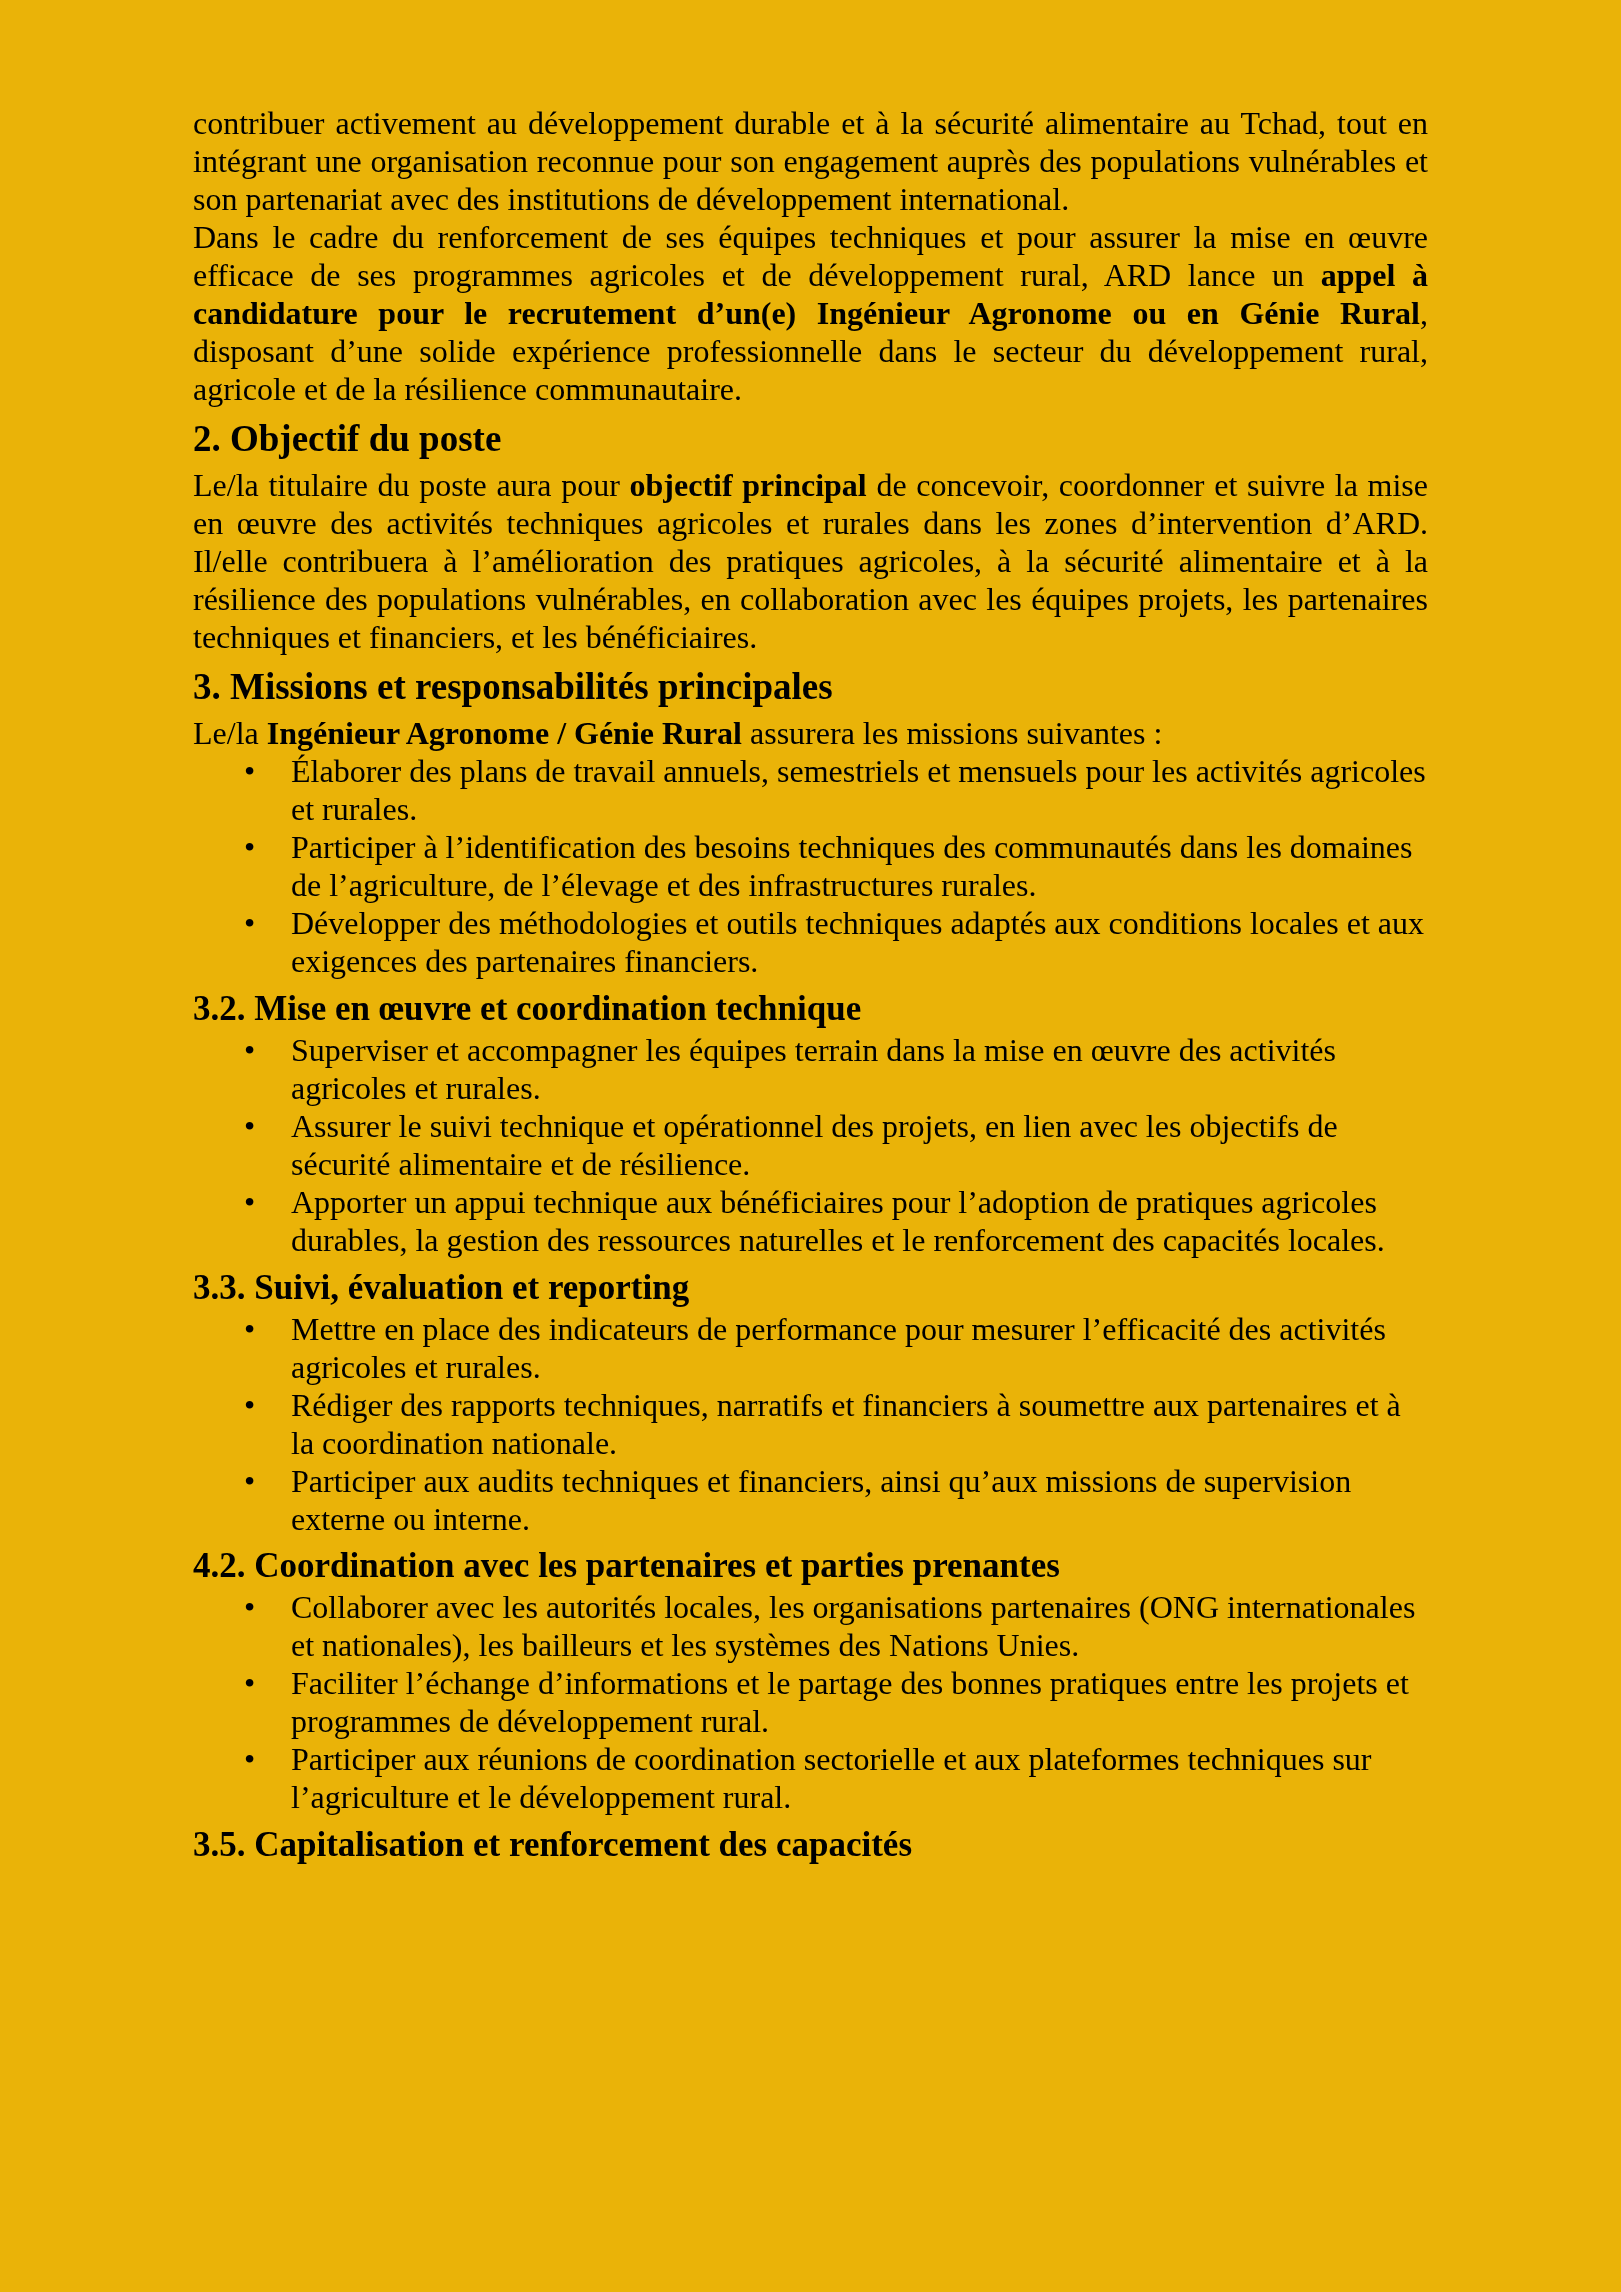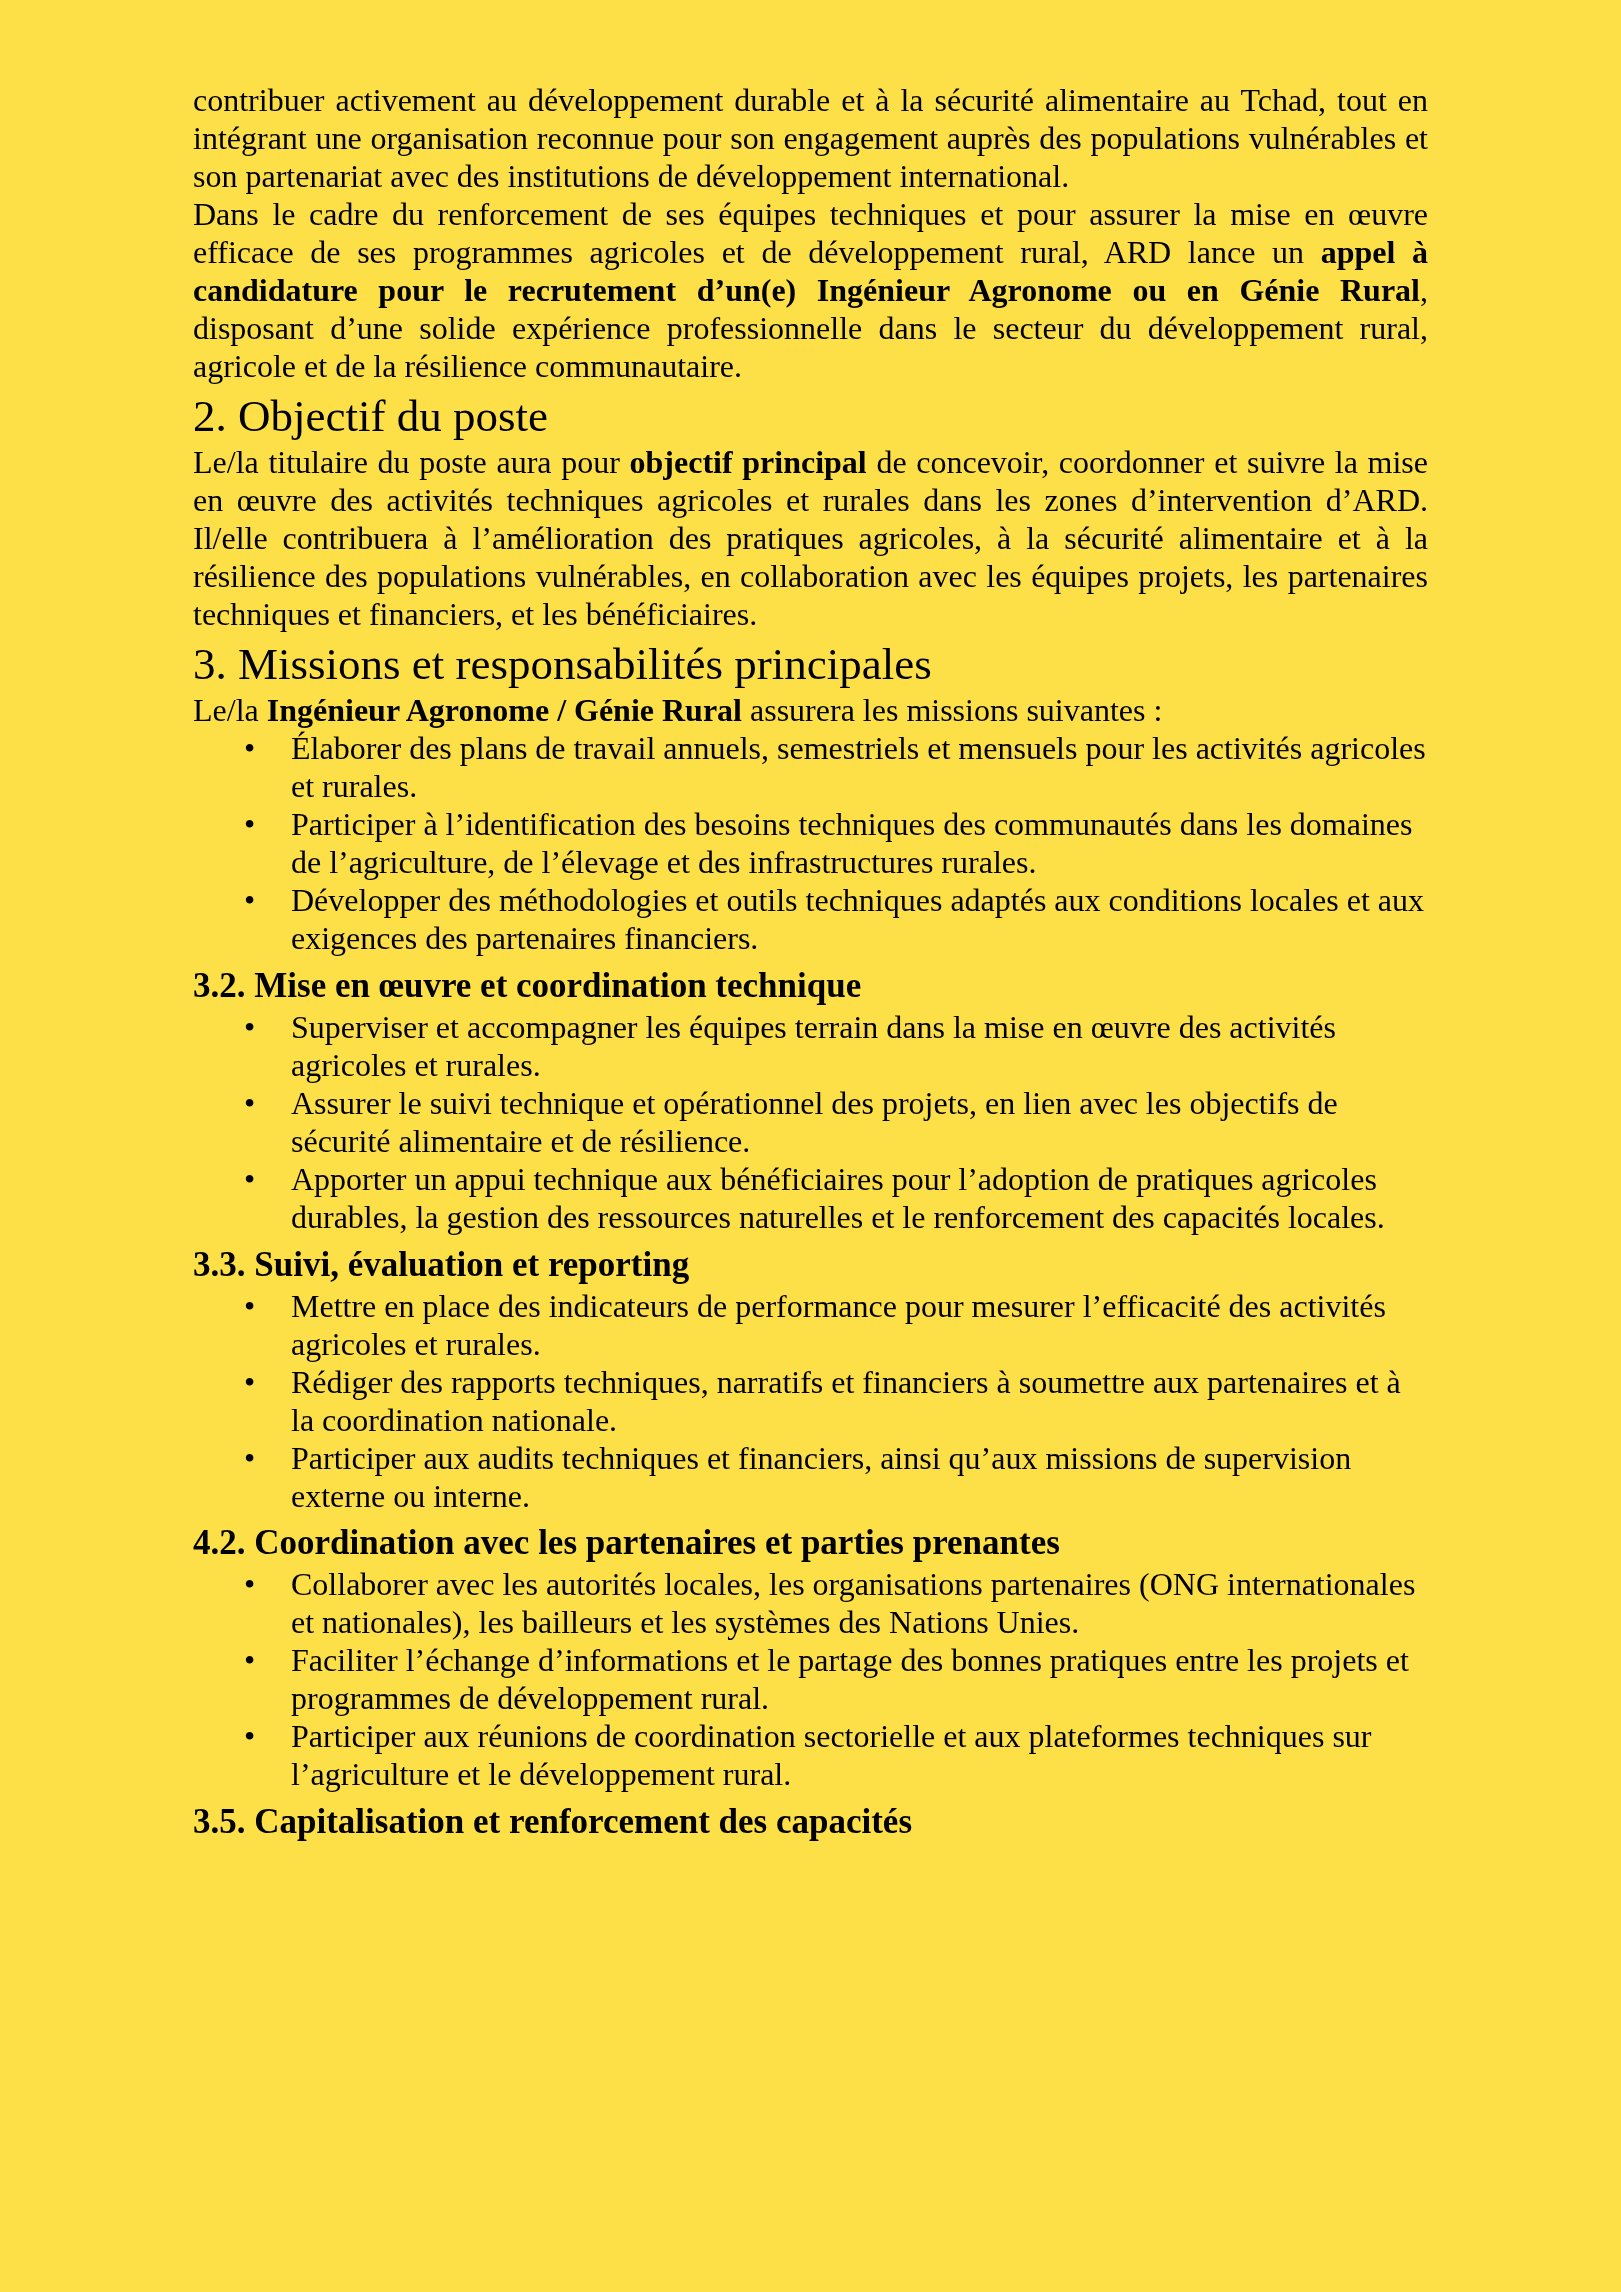--- a/index.html
+++ b/index.html
@@ -5,40 +5,40 @@
   html, body {
     margin: 0;
     padding: 0;
     background: #ffffff;
   }
   .page {
     position: relative;
     width: 1621px;
     height: 2293px;
     box-sizing: border-box;
-    padding: 81px 193px 0 193px;
-    background: #fde047;
+    padding: 104px 193px 0 193px;
+    background: #eab308;
     color: #000000;
     font-family: "Liberation Serif", "DejaVu Serif", serif;
     font-size: 32px;
     line-height: 38px;
     overflow: hidden;
   }
   .page p {
     margin: 0;
     text-align: justify;
   }
   .page b {
     font-weight: bold;
   }
   .page h1 {
-    font-size: 45px;
+    font-size: 37px;
     line-height: 54px;
     margin: 3.9px 0 0 0;
-    font-weight: normal;
+    font-weight: bold;
   }
   .page h2 {
     font-size: 35px;
     line-height: 45px;
     margin: 5.9px 0 0 0;
     font-weight: bold;
   }
   .page ul {
     margin: 0;
     padding: 0;

